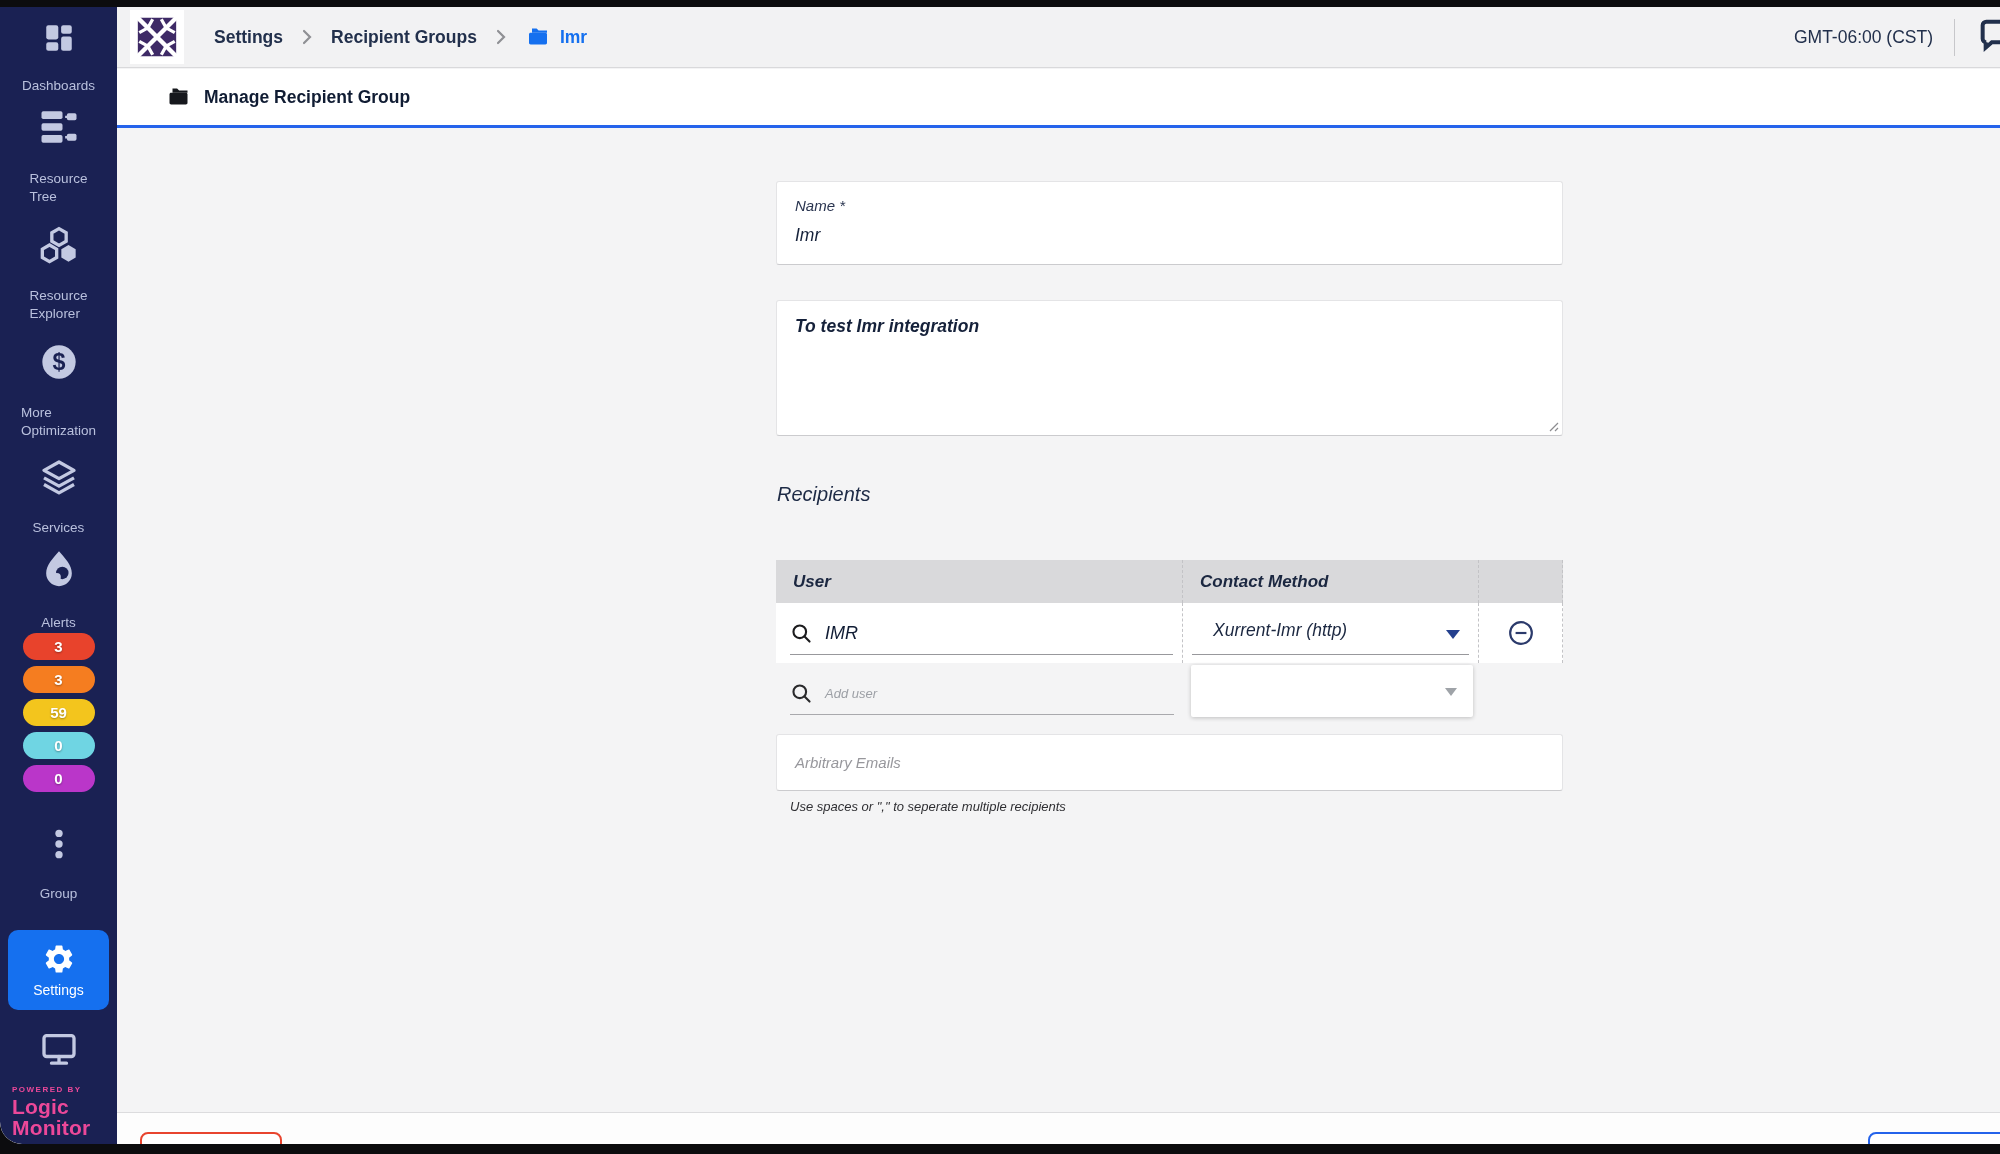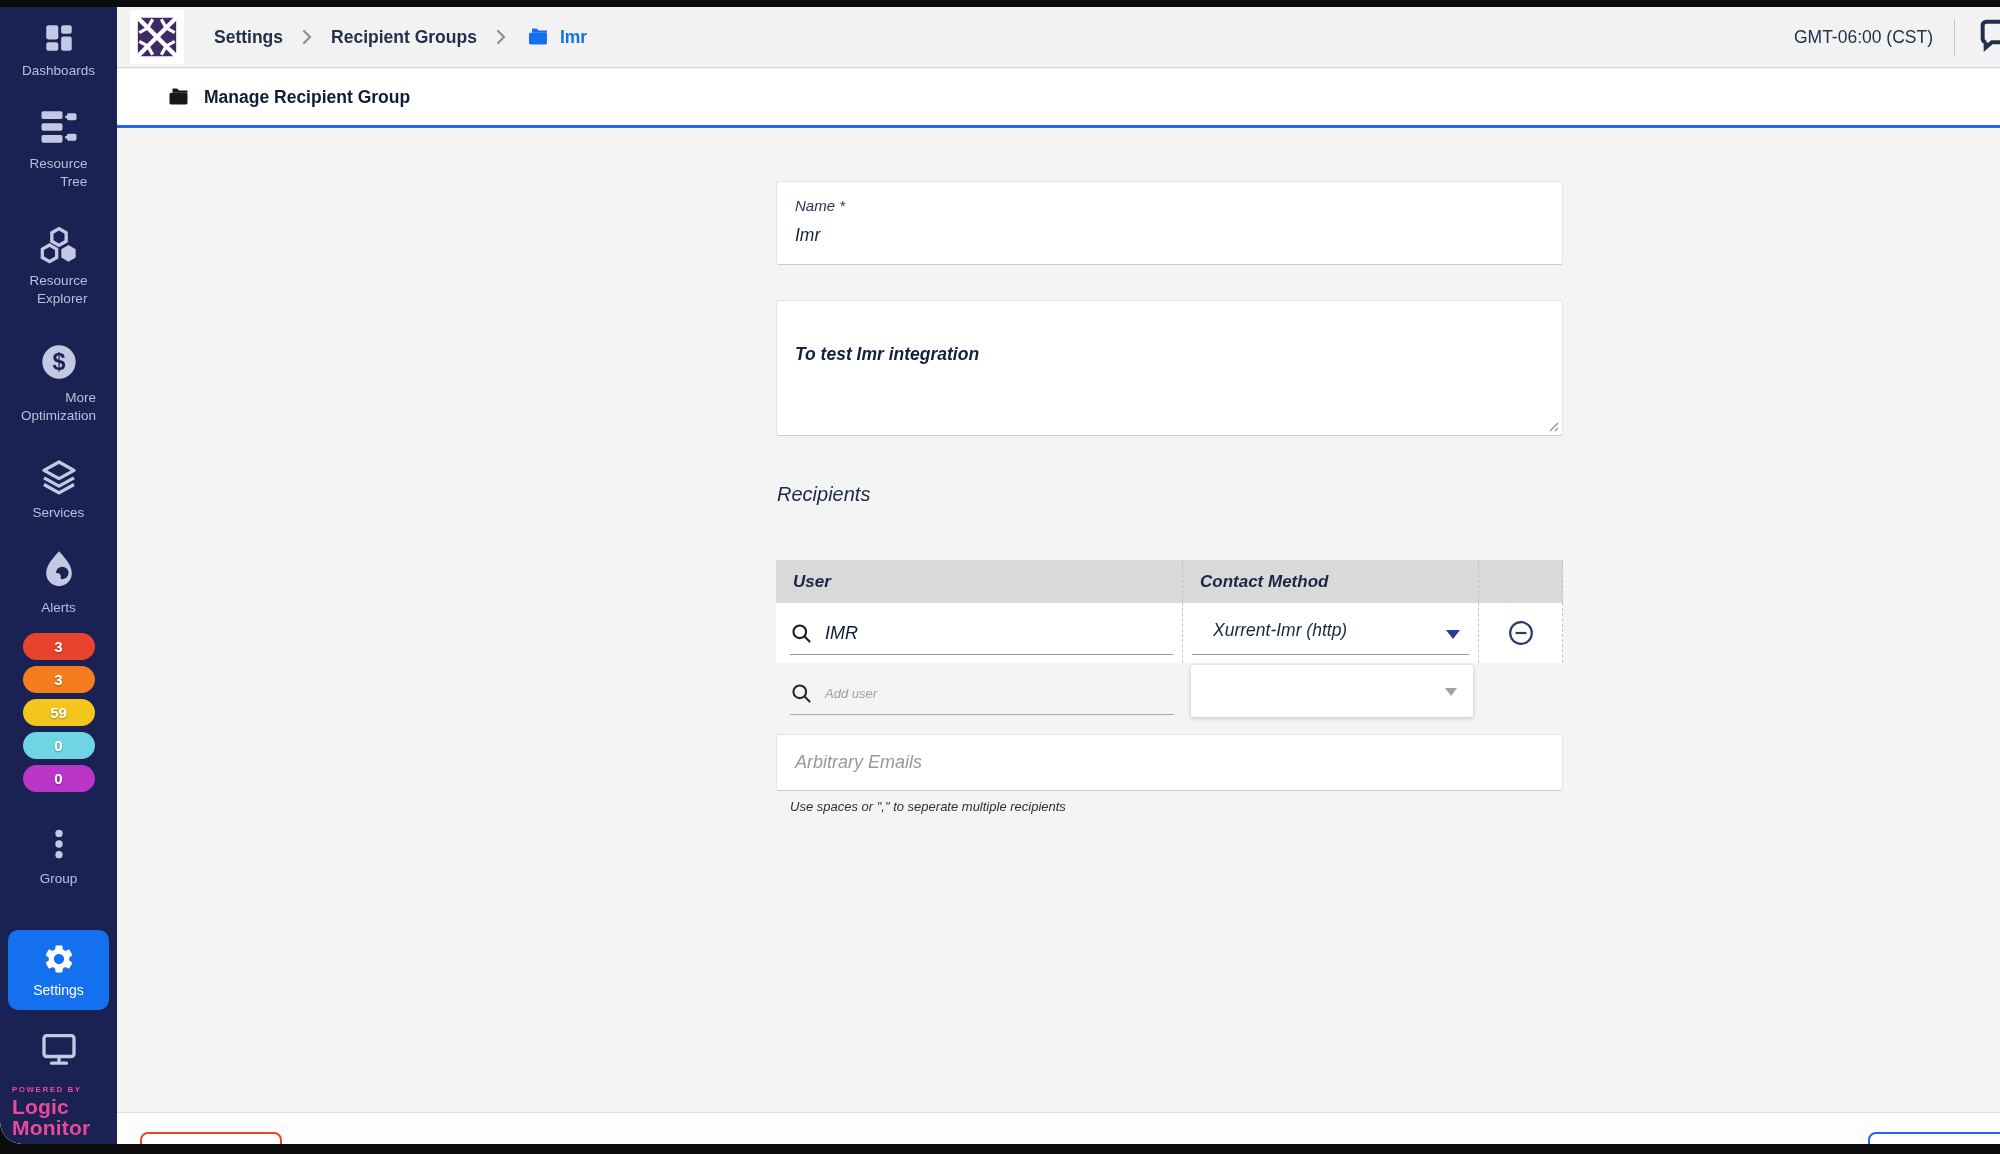--- a/index.html
+++ b/index.html
@@ -8,21 +8,21 @@
 
   
   #app { position:absolute; left:0; top:7px; right:0; bottom:10px; background:#f4f4f5;
          border-bottom-left-radius:22px; overflow:hidden; }
 
   
   #sidebar { position:absolute; left:0; top:0; bottom:0; width:117px; background:#1a2153;
              border-bottom-left-radius:22px; z-index:5; }
   .nav-item { position:absolute; left:0; width:117px; display:flex; flex-direction:column;
               align-items:center; color:#b9c0dd; cursor:pointer; }
-  .nav-item .nav-label { font-size:13.5px; line-height:18px; text-align:right; margin-top:7px; }
+  .nav-item .nav-label { font-size:13.5px; line-height:18px; text-align:left; margin-top:22px; }
   .nav-icon { display:block; }
 
   .badge-stack { position:absolute; left:0; top:626px; width:117px; display:flex;
                  flex-direction:column; align-items:center; }
   .alert-badge { width:72px; height:27px; border-radius:14px; margin-bottom:6px;
                  display:flex; align-items:center; justify-content:center;
                  color:#fff; font-size:15px; font-weight:bold;
                  text-shadow:0 1px 2px rgba(0,0,0,.35); cursor:pointer; }
 
   .settings-btn { position:absolute; left:8px; top:923px; width:101px; height:80px;
@@ -67,21 +67,21 @@
 
   .card { position:absolute; left:0; width:787px; background:#fff;
           border:1px solid #e4e4e6; border-bottom-color:#cbcbce; border-radius:3px; }
   .field-label { font-size:15px; color:#2a3550; }
   .field-value { font-size:17.5px; color:#15213a; }
 
   #name-card { top:50px; height:84px; padding:15px 18px; }
   #name-card .field-value { margin-top:11px; }
 
   #desc-card { top:169px; height:136px; padding:15px 18px; }
-  #desc-card .field-value { margin-top:28px; font-weight:bold; }
+  #desc-card .field-value { margin-top:0; font-weight:bold; }
   .resize-handle { position:absolute; right:3px; bottom:3px; }
 
   #recipients-heading { position:absolute; left:1px; top:352px; font-size:20px;
                         font-weight:500; color:#1d2a45; }
 
   
   #recipients-table { position:absolute; left:0; top:429px; width:787px; }
   .t-row { display:flex; }
   .t-head { background:#d9d9db; height:43px; }
   .t-head .t-cell { font-size:17px; font-weight:bold; color:#1b2740; display:flex;
@@ -103,21 +103,21 @@
            border-left:7px solid transparent; border-right:7px solid transparent;
            border-top:9px solid #24408e; }
   .minus-wrap { position:absolute; inset:0; display:flex; align-items:center;
                 justify-content:center; }
   .empty-select { position:absolute; left:8px; right:6px; top:2px; height:52px; background:#fff;
                   border-radius:2px; box-shadow:0 1px 4px rgba(0,0,0,.22); cursor:pointer; }
   .empty-select .caret { border-top-color:#9fa3a8; border-left-width:6px; border-right-width:6px;
                          border-top-width:8px; right:16px; }
 
   #emails-card { top:603px; height:57px; padding:0 18px; display:flex; align-items:center; }
-  .placeholder { font-size:18px; color:#97979c; }
+  .placeholder { font-size:15px; color:#97979c; }
   #helper-text { position:absolute; left:14px; top:668px; font-size:13px; color:#2f2f33; }
 
   
   #footer { position:absolute; left:0; right:0; bottom:0; height:32px; background:#fdfdfd;
             border-top:1px solid #dcdcde; overflow:hidden; z-index:4; }
   .footer-btn { position:absolute; top:19px; height:42px; border-radius:8px; background:#fff;
                 cursor:pointer; }
   #delete-btn { left:23px; width:142px; border:2px solid #e8442e; }
   #save-btn { right:-28px; width:160px; border:2px solid #2563eb; }
 </style>

